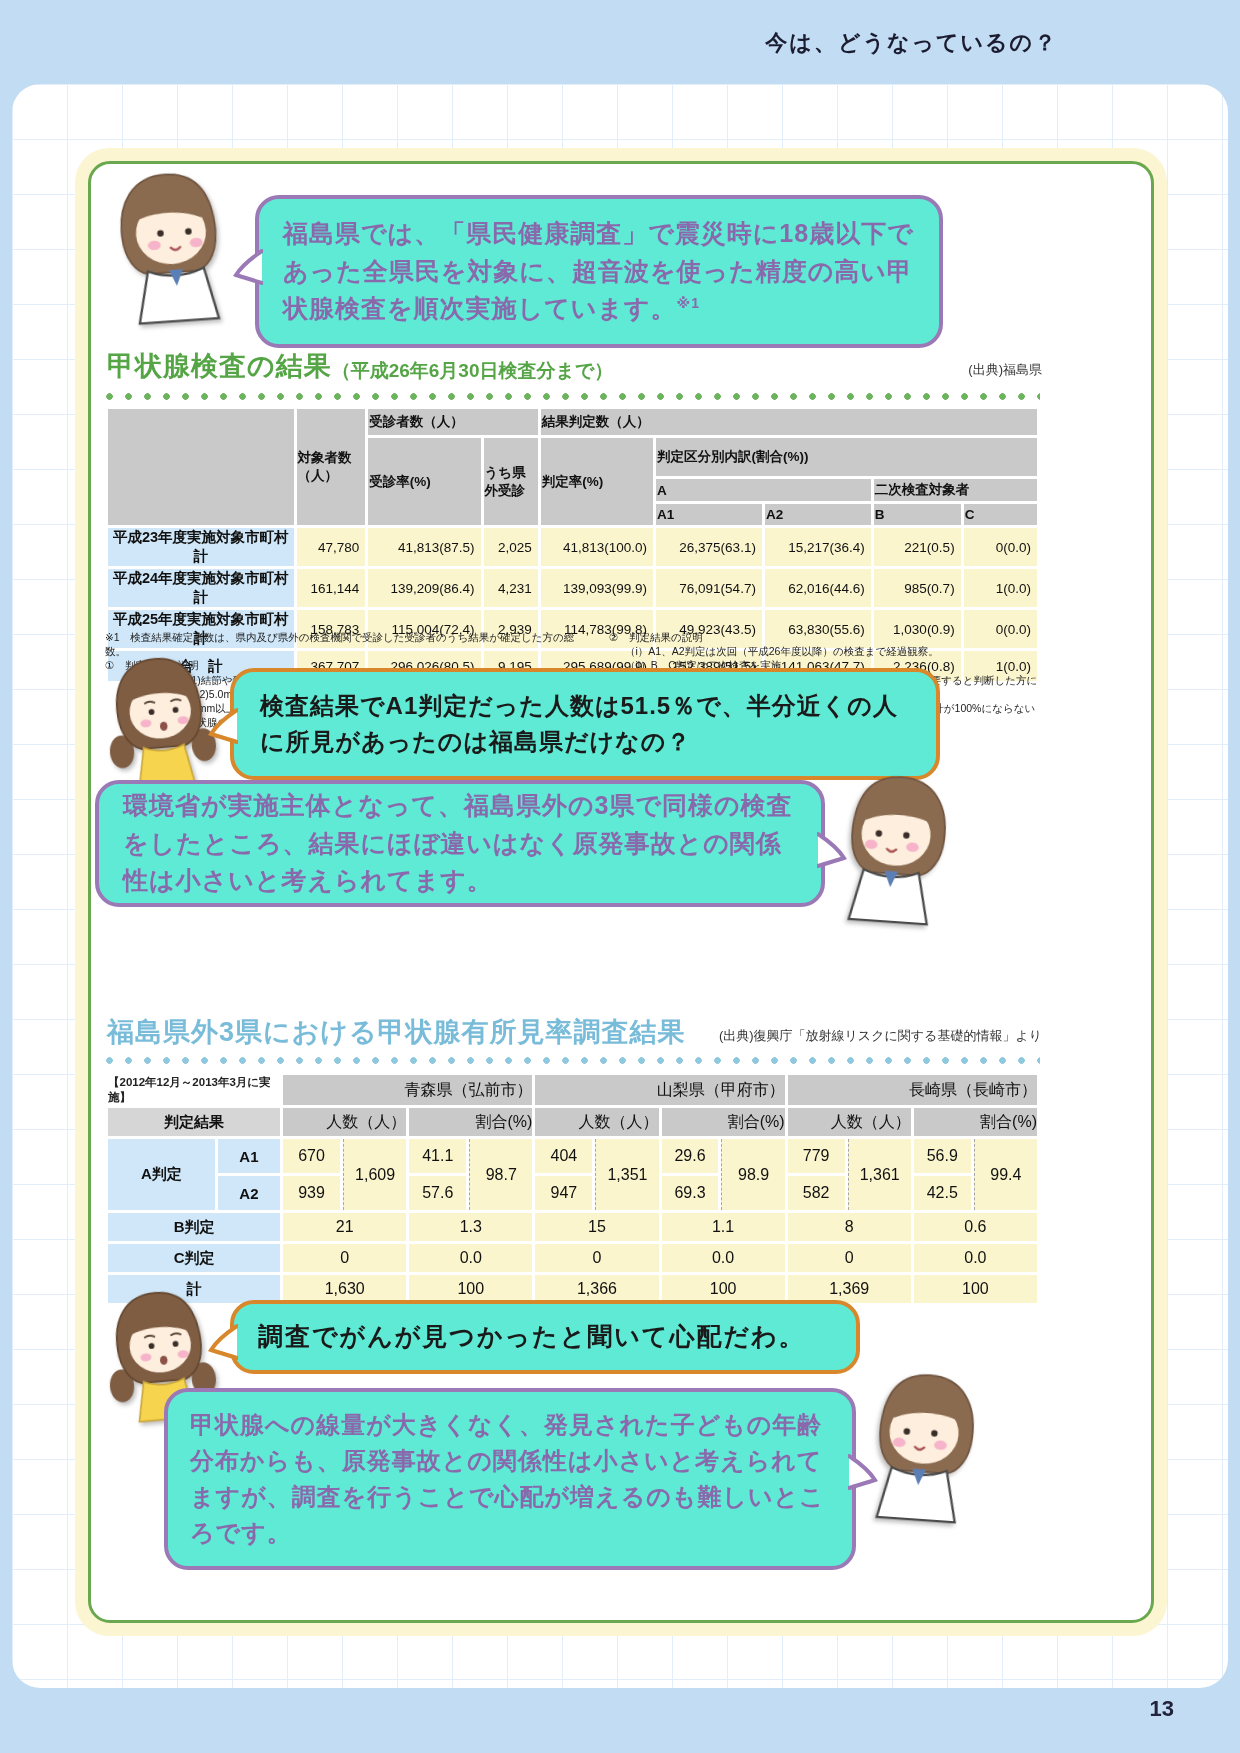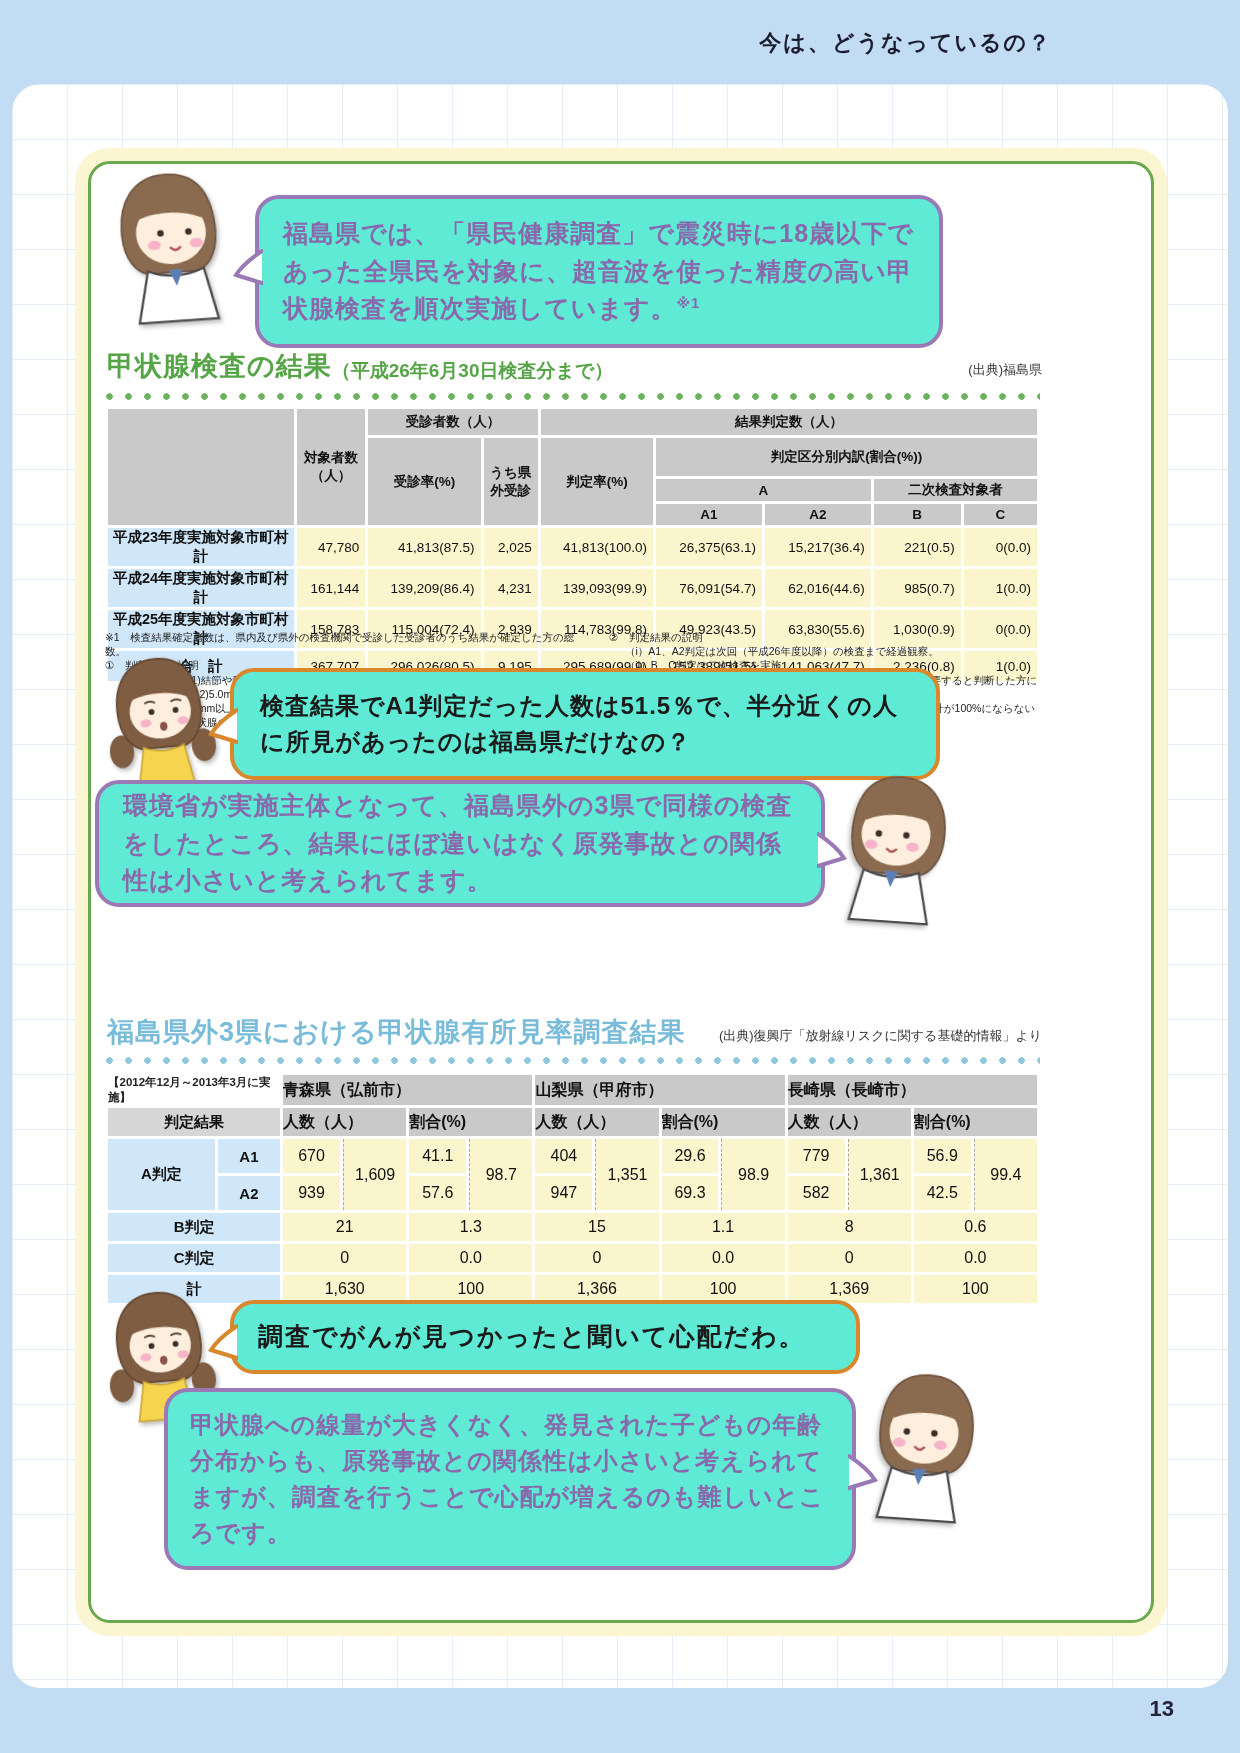--- a/index.html
+++ b/index.html
@@ -1,19 +1,19 @@
 <!DOCTYPE html>
 <html><head>
 <meta charset="utf-8">
 <style>
   * { margin:0; padding:0; box-sizing:border-box; }
   body { font-family:"Liberation Sans","DejaVu Sans",sans-serif; }
   .page { position:relative; width:1240px; height:1753px; background:#c2dcf3; overflow:hidden; }
 
-  .header-note { position:absolute; top:28px; right:188px; font-size:22px; font-weight:bold;
+  .header-note { position:absolute; top:28px; right:182px; font-size:22px; font-weight:bold;
     color:#1c1c30; letter-spacing:2px; }
 
   .panel { position:absolute; left:12px; top:84px; width:1216px; height:1604px; background:#ffffff;
     border-radius:28px;
     background-image:linear-gradient(#e2eef9 1px, transparent 1px),linear-gradient(90deg,#e2eef9 1px, transparent 1px);
     background-size:55px 55px; }
 
   .frame { position:absolute; left:75px; top:148px; width:1092px; height:1488px; background:#fcf5d2;
     border-radius:34px; padding:13px; }
   .frame-inner { width:100%; height:100%; background:#ffffff; border:3px solid #69a84f; border-radius:22px; }
@@ -53,30 +53,30 @@
   .sec-title .source { margin-left:auto; font-size:13px; color:#333; font-weight:normal; padding-bottom:5px; }
   .dots { position:absolute; left:105px; width:935px; height:9px; background-repeat:repeat-x;
     background-size:19px 9px; }
   .dots-green { top:392px; background-image:radial-gradient(circle at 4.5px 4.5px,#6cb35d 3px,transparent 3.6px); }
   .dots-blue  { top:1056px; background-image:radial-gradient(circle at 4.5px 4.5px,#8fc8de 3px,transparent 3.6px); }
 
   
   table { border-collapse:separate; border-spacing:3px; table-layout:fixed; }
   th,td { overflow:hidden; }
   .t1 { position:absolute; left:105px; top:406px; width:935px; }
-  .t1 th { background:#c9c9c9; font-size:13.5px; font-weight:600; text-align:center; vertical-align:middle; color:#111; padding:2px 1px; }
+  .t1 th { background:#c9c9c9; font-size:13.5px; font-weight:600; text-align:left; vertical-align:middle; color:#111; padding:2px 1px; }
   .t1 td.lbl { background:#cfe7f8; font-size:14.5px; font-weight:600; text-align:center; vertical-align:middle; color:#111; height:30px; }
   .t1 td.val { background:#fbf5cd; font-size:13.5px; text-align:right; padding-right:6px; vertical-align:middle; color:#111; }
   .t1 tr.hr1 th { height:26px; }
   .t1 tr.hr2 th { height:38px; }
   .t1 tr.hr3 th { height:21px; }
   .t1 tr.hr4 th { height:21px; }
 
   .t2 { position:absolute; left:105px; top:1072px; width:935px; }
-  .t2 th.pref, .t2 th.colh { background:#c9c9c9; font-size:16px; font-weight:700; text-align:left; vertical-align:middle; color:#111; height:28px; }
+  .t2 th.pref, .t2 th.colh { background:#c9c9c9; font-size:16px; font-weight:400; text-align:right; vertical-align:middle; color:#111; height:28px; }
   .t2 th.judg { background:#d6d6d6; font-size:15px; font-weight:600; text-align:center; vertical-align:middle; color:#111; }
   .t2 td.period { background:transparent; font-size:11.5px; font-weight:600; text-align:left; vertical-align:middle; color:#222; }
   .t2 th.lbl { background:#cfe7f8; font-size:15px; font-weight:600; text-align:center; vertical-align:middle; color:#111; }
   .t2 td.y { background:#fbf5cd; font-size:16px; text-align:center; vertical-align:middle; color:#111; height:28px; }
   .t2 tr.ra td.y { height:34px; }
   .t2 td.comb { border-left:1px dashed #a8a8a8; }
 
   
   .footnotes { position:absolute; left:105px; top:630px; width:940px; display:flex; gap:16px;
     font-size:10.5px; color:#222; line-height:1.35; }

